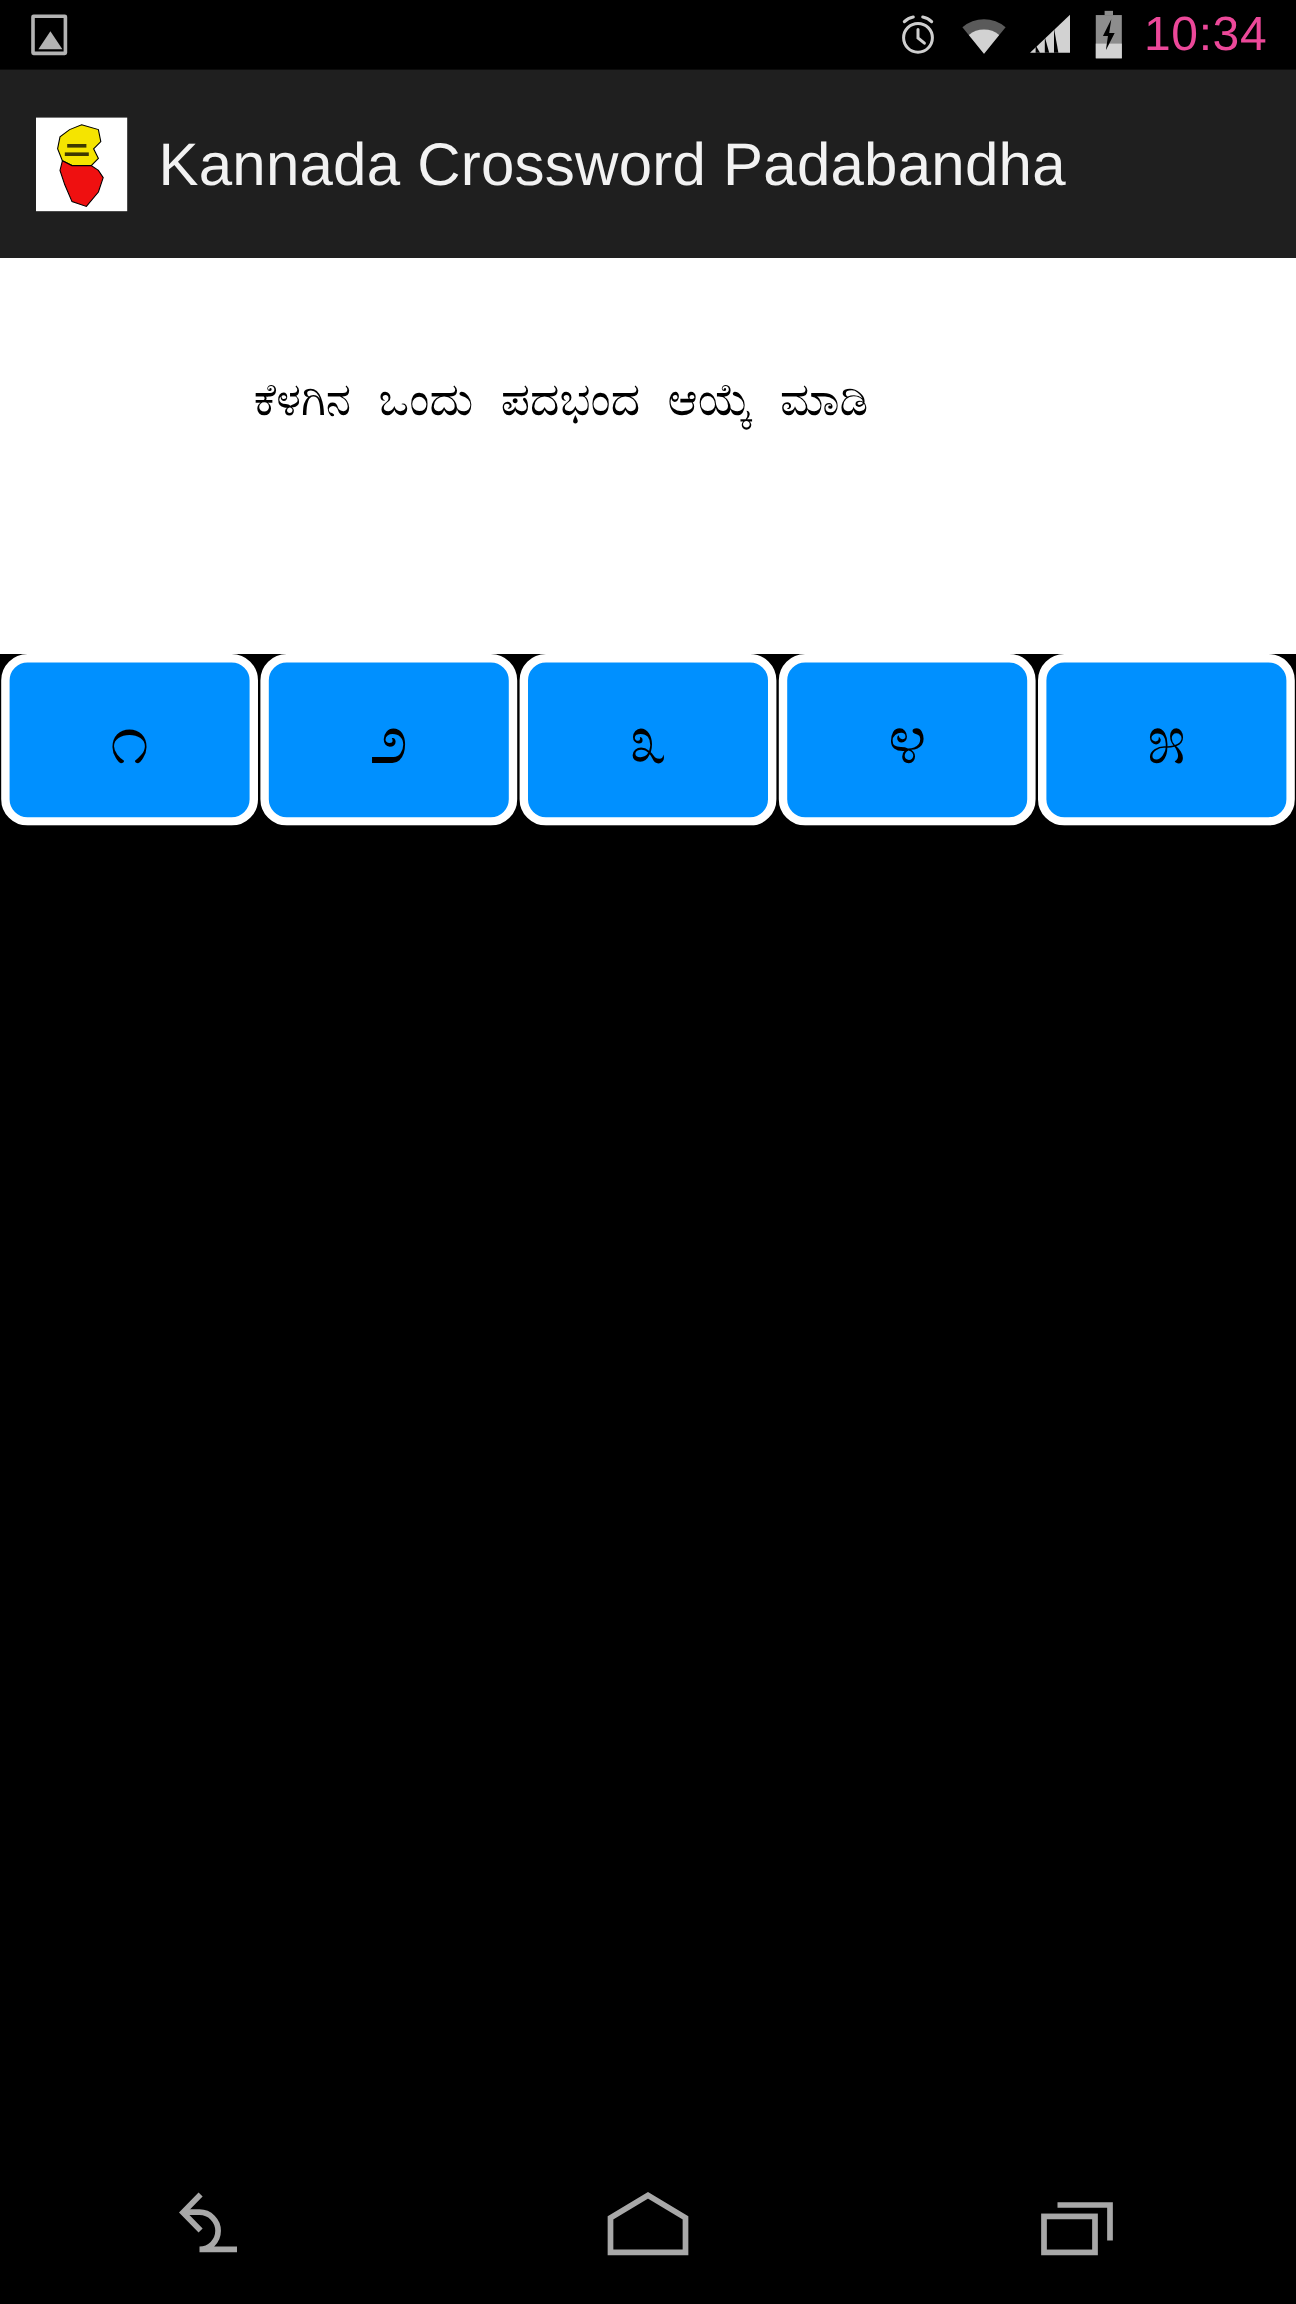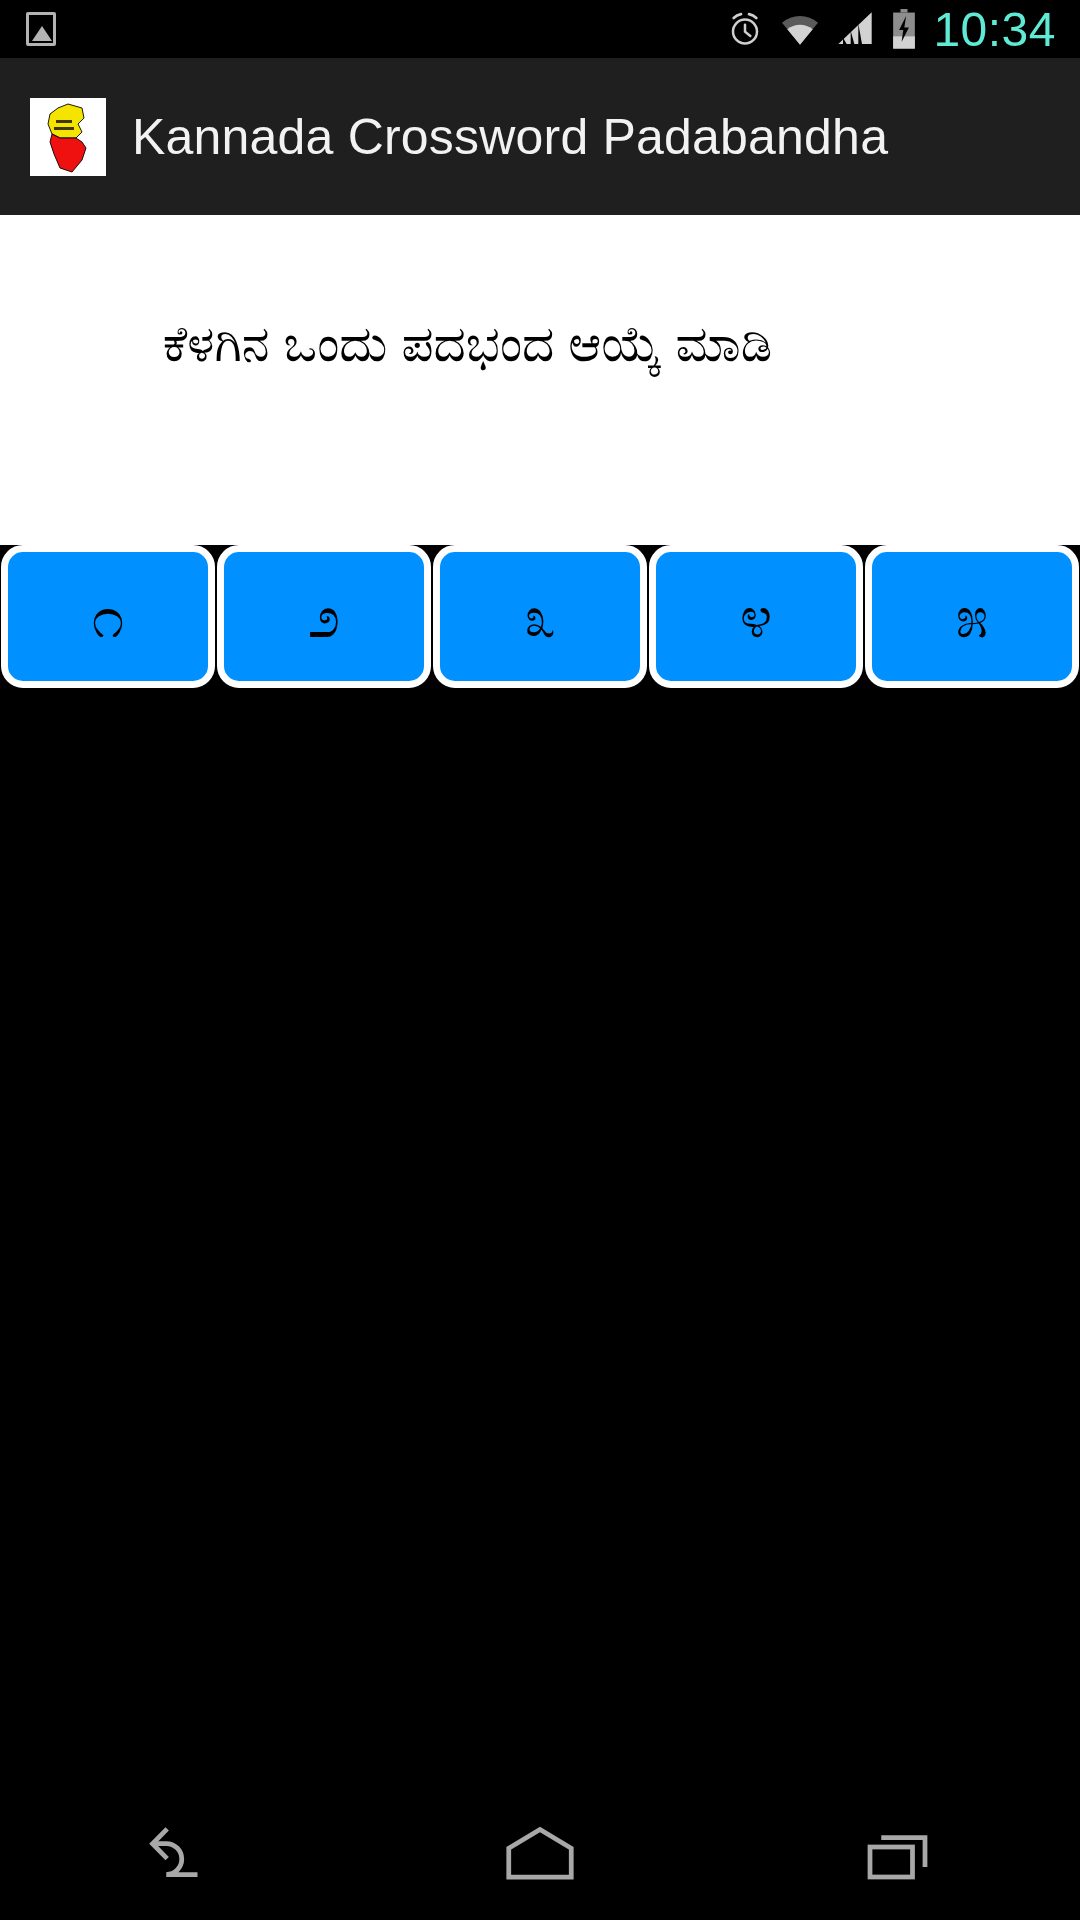--- a/index.html
+++ b/index.html
@@ -17,21 +17,21 @@
     background:#000; display:flex; align-items:center;
   }
   .sb-left{ display:flex; align-items:center; padding-left:26px; }
   .sb-right{ margin-left:auto; display:flex; align-items:center; padding-right:24px; gap:14px; }
   .gallery-icon{ width:30px; height:34px; border:3px solid #b3b3b3; border-radius:2px; position:relative; overflow:hidden; }
   .gallery-icon::after{
     content:""; position:absolute; left:3px; bottom:2px; width:0; height:0;
     border-left:10px solid transparent; border-right:10px solid transparent;
     border-bottom:15px solid #b3b3b3;
   }
-  .statustime{ color:#5eead4; font-size:48px; letter-spacing:0.5px; font-weight:400; }
+  .statustime{ color:#ec4899; font-size:40px; letter-spacing:0.5px; font-weight:400; }
 
   
   .actionbar{
     position:absolute; left:0; top:58px; width:1080px; height:157px;
     background:#1f1f1f; display:flex; align-items:center; padding-left:30px;
   }
   .app-logo{
     width:76px; height:78px; background:#fff; position:relative; overflow:hidden; flex:0 0 auto;
   }
   .logo-map{ position:absolute; left:8px; top:4px; width:60px; height:72px; }
@@ -40,22 +40,22 @@
     white-space:nowrap; letter-spacing:0.2px;
   }
 
   
   .content{
     position:absolute; left:0; top:215px; width:1080px; height:330px;
     background:#fff;
   }
   .prompt{
     position:absolute; left:0; top:98px; width:935px; text-align:center;
-    color:#000; font-size:50px; line-height:1.25;
-    font-family:Liberation Sans, sans-serif;
+    color:#000; font-size:38px; line-height:1.25;
+    font-family:Liberation Mono, monospace;
   }
 
   
   .tilerow{
     position:absolute; left:0; top:545px; width:1080px; height:143px;
     display:flex; background:#000;
   }
   .tile{
     flex:1 1 0; margin:0 1px; background:#0090ff;
     border:7px solid #ffffff; border-radius:22px;

